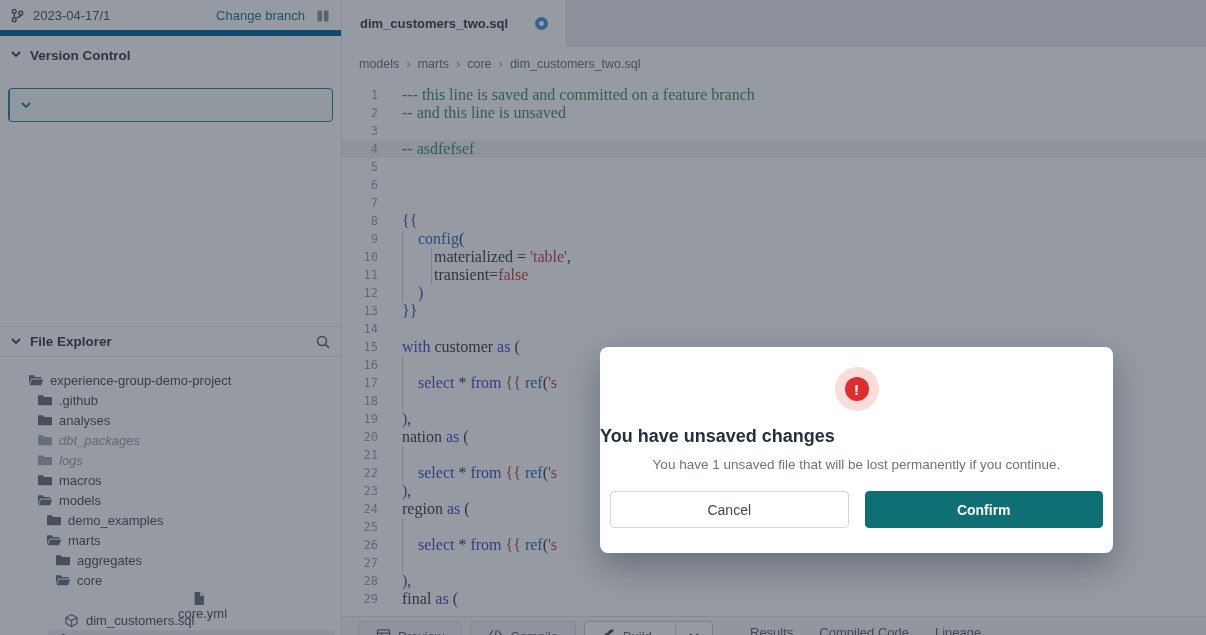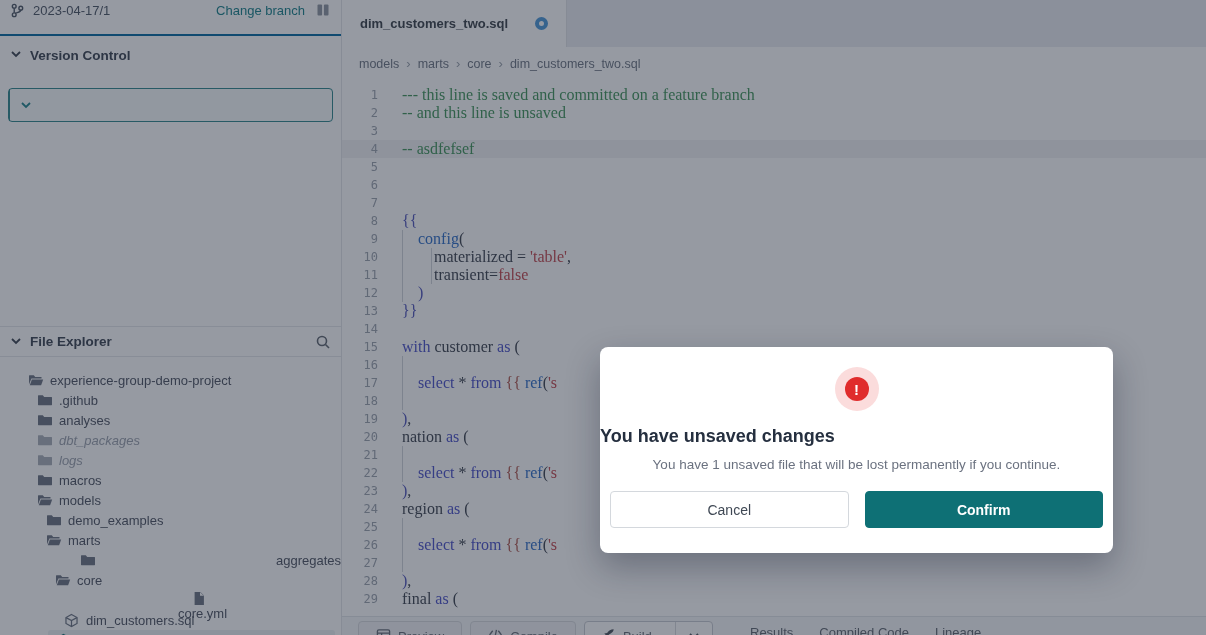--- a/index.html
+++ b/index.html
@@ -3,21 +3,21 @@
 <meta charset="utf-8">
 <style>
   * { box-sizing: border-box; margin: 0; padding: 0; }
   html,body { background:#5b6372; }
   .screen {
     position: relative; width: 1206px; height: 635px; overflow: hidden;
     background: #ffffff; font-family: "Liberation Sans", sans-serif;
   }
   
   .sidebar { position:absolute; left:0; top:0; width:342px; height:635px; background:#fff; border-right:1px solid #e2e4e9; }
-  .branch-row { position:absolute; left:0; top:0; width:100%; height:36px; border-bottom:2px solid #0369a1; display:flex; align-items:flex-end; padding:16px 10px; }
+  .branch-row { position:absolute; left:0; top:0; width:100%; height:36px; border-bottom:6px solid #0369a1; display:flex; align-items:flex-start; padding:8px 10px; }
   .branch-row .bname { font-size:13px; color:#4b5563; margin-left:8px; flex:1; }
   .change-branch { font-size:13px; color:#17808a; cursor:pointer; margin-right:10px; }
   .icon16 svg { display:block; }
   .sec-header { display:flex; align-items:center;text-align:right; }
   .vc-header { position:absolute; left:10px; top:46px; right:10px; }
   .sec-title { font-size:13.5px; font-weight:bold; color:#3a4250; margin-left:8px; }
   .pr-btn { position:absolute; left:8px; top:88px; width:325px; height:34px; border:1px solid #2f868d; border-radius:4px; background:rgba(10,125,135,0.03); display:flex; align-items:stretch; color:#1f838b; cursor:pointer; }
   .pr-btn .pr-main { flex:1; display:flex; align-items:center; justify-content:center; gap:9px; font-size:13.5px; }
   .pr-btn .pr-caret { width:33px; border-left:1px solid #2f868d; display:flex; align-items:center; justify-content:center; }
   .fe-header { position:absolute; left:0; top:326px; width:100%; height:31px; border-top:1px solid #e5e7eb; border-bottom:1px solid #e5e7eb; display:flex; align-items:center; padding:0 10px; }
@@ -201,21 +201,21 @@
         </div>
         <div class="tree-row" style="padding-left: 46px;">
           <span class="ticon">
             <svg width="16" height="16" viewBox="0 0 16 16" fill="currentColor">
               <path d="M1.5 3.2h4.3l1.4 1.7h6.3v1.6H3.4L1 12.5V3.7c0-.3.2-.5.5-.5z"></path>
               <path d="M3.9 7.5h11.3l-2.1 5.8H1.8z"></path>
             </svg>
           </span>
           <span class="tlabel">marts</span>
         </div>
-        <div class="tree-row" style="padding-left: 80px; justify-content: space-between;">
+        <div class="tree-row" style="padding-left: 55px;">
           <span class="ticon">
             <svg width="16" height="16" viewBox="0 0 16 16" fill="currentColor">
               <path d="M1.5 3.2h4.3l1.4 1.7h7.3c.3 0 .5.2.5.5v7.4c0 .3-.2.5-.5.5H1.5c-.3 0-.5-.2-.5-.5V3.7c0-.3.2-.5.5-.5z"></path>
             </svg>
           </span>
           <span class="tlabel">aggregates</span>
         </div>
         <div class="tree-row" style="padding-left: 55px;">
           <span class="ticon">
             <svg width="16" height="16" viewBox="0 0 16 16" fill="currentColor">

